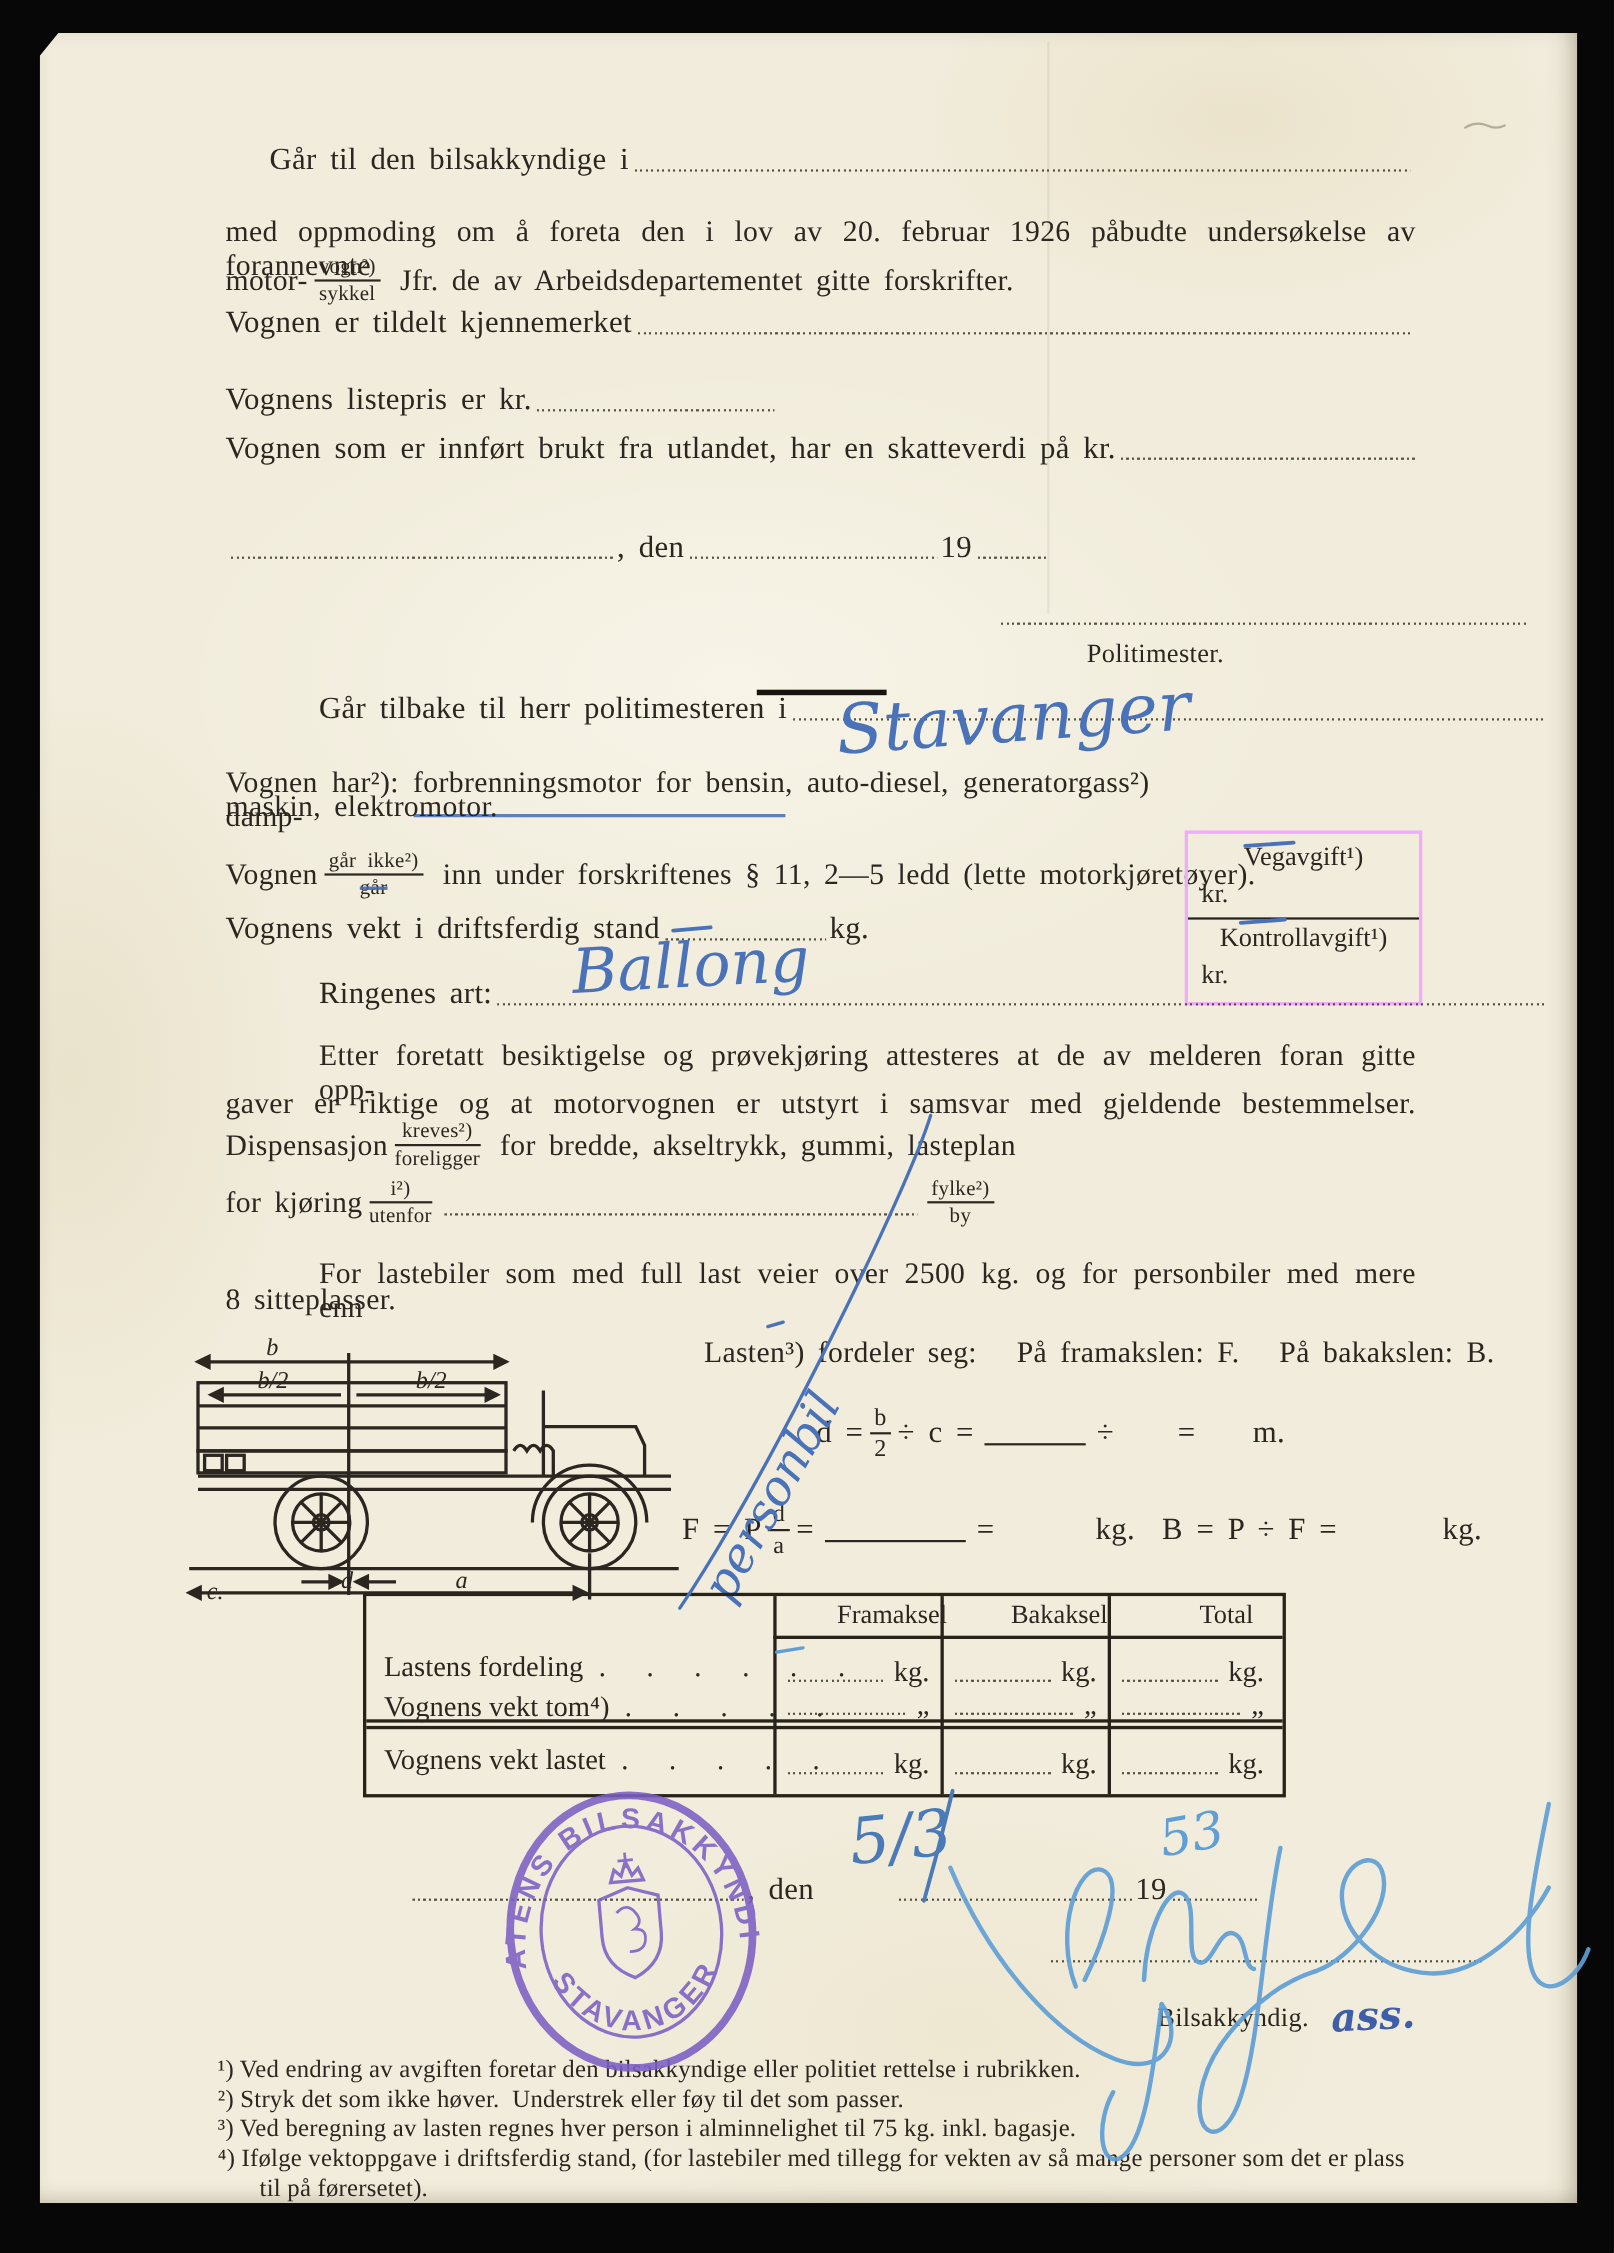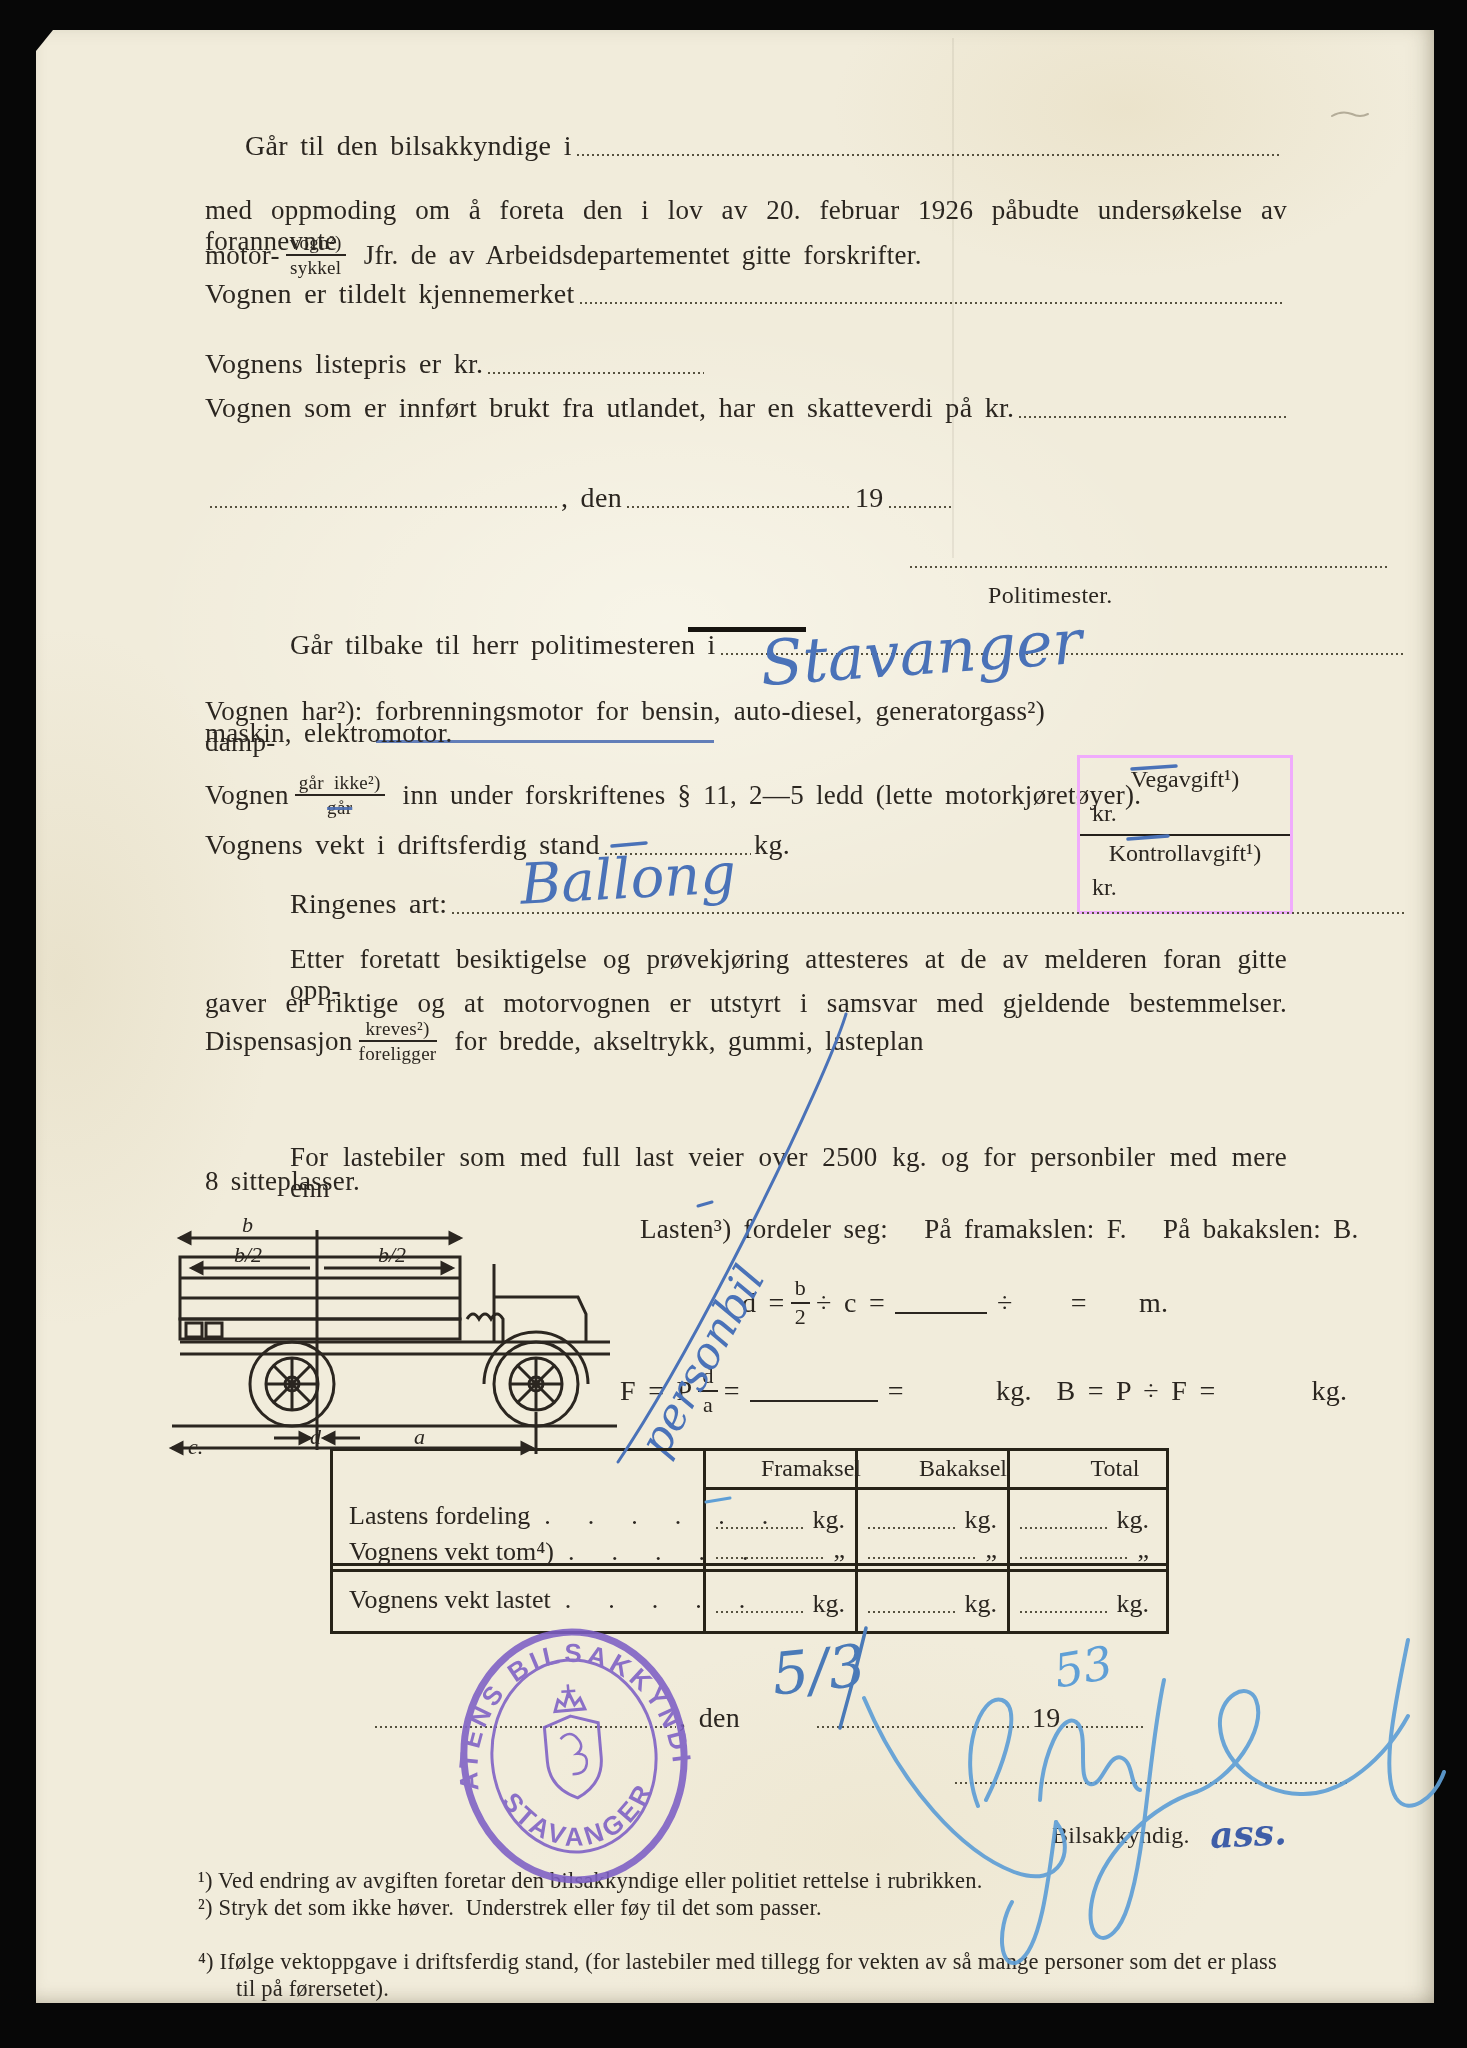--- a/index.html
+++ b/index.html
@@ -144,20 +144,32 @@
 
   <div class="frw" style="left:205px;top:1018px">
     <span class="t">Dispensasjon</span>
     <span class="frac">
       <span class="top">kreves²)</span>
       <span class="bot">foreligger</span>
     </span>
     <span class="t"> for bredde, akseltrykk, gummi, lasteplan</span>
   </div>
 
+  <div class="frw" style="left:205px;top:1070px">
+    <span class="t">for kjøring</span>
+    <span class="frac">
+      <span class="top">i²)</span>
+      <span class="bot">utenfor</span>
+    </span>
+    <span class="lead fx" style="width:430px;margin-bottom:12px"></span>
+    <span class="frac">
+      <span class="top">fylke²)</span>
+      <span class="bot">by</span>
+    </span>
+  </div>
 
   <div class="line just" style="left:290px;top:1130px;width:997px">For lastebiler som med full last veier over 2500 kg. og for personbiler med mere enn</div>
   <div class="line" style="left:205px;top:1166px">8 sitteplasser.</div>
 
   <svg class="truck" width="470" height="255" viewBox="0 0 470 255">
     <g class="tk">
       <rect x="18" y="55" width="280" height="62"></rect>
       <line x1="18" y1="76" x2="298" y2="76"></line>
       <line x1="18" y1="96" x2="298" y2="96"></line>
       <rect x="18" y="117" width="280" height="20"></rect>
@@ -310,20 +322,21 @@
   <div class="hand" style="left:772px;top:1636px;font-size:58px;transform:rotate(-6deg);color:#4a7ab8">5/3</div>
   <div class="hand" style="left:1054px;top:1640px;font-size:46px;transform:rotate(-10deg);color:#5f9fd6">53</div>
   <div class="row" style="left:950px;top:1782px;width:400px">
     <span class="lead"></span>
   </div>
   <div class="line smalltext" style="left:1052px;top:1822px">Bilsakkyndig.</div>
   <div class="hand" style="left:1210px;top:1812px;font-size:36px;font-weight:bold;transform:rotate(-3deg);color:#3f5ea8">ass.</div>
 
   <div class="ftn" style="left:198px;top:1868px">¹) Ved endring av avgiften foretar den bilsakkyndige eller politiet rettelse i rubrikken.</div>
   <div class="ftn" style="left:198px;top:1895px">²) Stryk det som ikke høver.  Understrek eller føy til det som passer.</div>
+  <div class="ftn" style="left:198px;top:1922px">³) Ved beregning av lasten regnes hver person i alminnelighet til 75 kg. inkl. bagasje.</div>
   <div class="ftn" style="left:198px;top:1949px">⁴) Ifølge vektoppgave i driftsferdig stand, (for lastebiler med tillegg for vekten av så mange personer som det er plass</div>
   <div class="ftn" style="left:236px;top:1976px">til på førersetet).</div>
 
   <svg class="overlay" width="1467" height="2048" viewBox="0 0 1467 2048">
     <g fill="none" stroke-linecap="round">
       <path d="M 846,1014 C 826,1080 700,1340 618,1462" stroke="#4a72b8" stroke-width="3"></path>
       <path d="M 698,1206 l 14,-4" stroke="#4a72b8" stroke-width="3"></path>
       <path d="M 1132,769 l 44,-3" stroke="#4a72b8" stroke-width="3.5"></path>
       <path d="M 1128,839 l 40,-3" stroke="#4a72b8" stroke-width="3.5"></path>
       <path d="M 612,846 l 34,-3" stroke="#4a72b8" stroke-width="3.5"></path>

